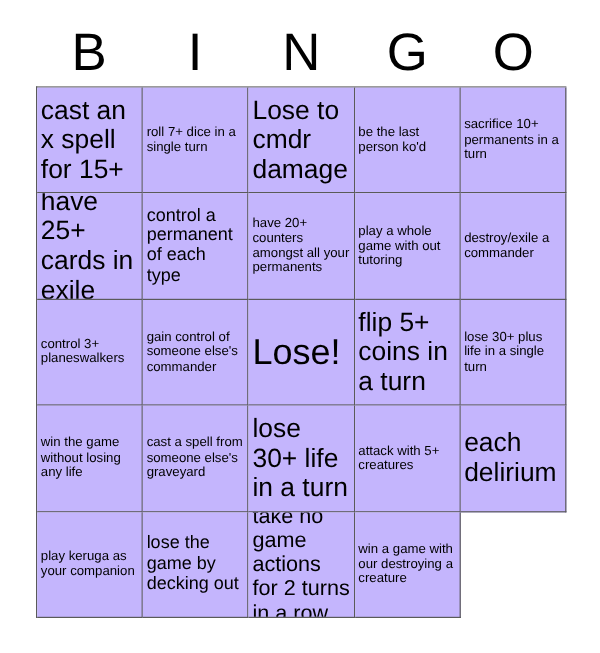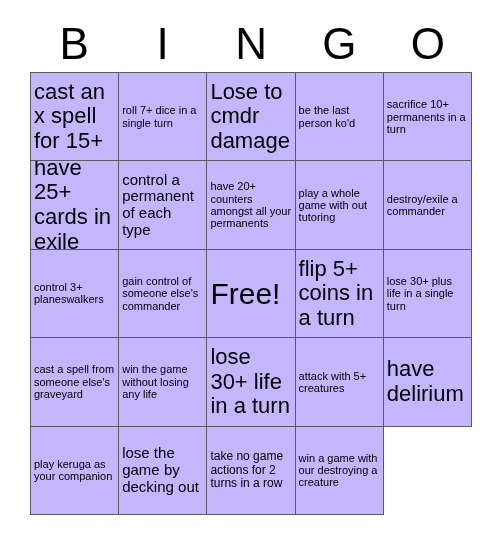--- a/index.html
+++ b/index.html
@@ -77,21 +77,21 @@
     line-height: 1.12;
     word-wrap: break-word;
   }
 
   
   .fs-xxl .cell-text { font-size: 30px; }
   .fs-xl  .cell-text { font-size: 22px; }
   .fs-l   .cell-text { font-size: 15px; }
   .fs-m   .cell-text { font-size: 11px; }
   .fs-s   .cell-text { font-size: 11px; }
-  .fs-xs  .cell-text { font-size: 12px; }
+  .fs-xs  .cell-text { font-size: 18px; }
 </style>
 </head>
 <body>
 
 <div id="bingo-card">
 
   <div id="header-row">
     <div class="header-cell">B</div>
     <div class="header-cell">I</div>
     <div class="header-cell">N</div>
@@ -130,42 +130,42 @@
       <div class="cell fs-m">
         <span class="cell-text">destroy/exile a commander</span>
       </div>
       <div class="cell fs-s">
         <span class="cell-text">control 3+ planeswalkers</span>
       </div>
       <div class="cell fs-m">
         <span class="cell-text">gain control of someone else's commander</span>
       </div>
       <div class="cell fs-xxl">
-        <span class="cell-text">Free!</span>
+        <span class="cell-text">Lose!</span>
       </div>
       <div class="cell fs-xl">
         <span class="cell-text">flip 5+ coins in a turn</span>
       </div>
       <div class="cell fs-s">
         <span class="cell-text">lose 30+ plus life in a single turn</span>
       </div>
       <div class="cell fs-s">
-        <span class="cell-text">cast a spell from someone else's graveyard</span>
+        <span class="cell-text">win the game without losing any life</span>
       </div>
       <div class="cell fs-s">
-        <span class="cell-text">win the game without losing any life</span>
+        <span class="cell-text">cast a spell from someone else's graveyard</span>
       </div>
       <div class="cell fs-xl">
         <span class="cell-text">lose 30+ life in a turn</span>
       </div>
       <div class="cell fs-m">
         <span class="cell-text">attack with 5+ creatures</span>
       </div>
       <div class="cell fs-xl">
-        <span class="cell-text">have delirium</span>
+        <span class="cell-text">each delirium</span>
       </div>
       <div class="cell fs-m">
         <span class="cell-text">play keruga as your companion</span>
       </div>
       <div class="cell fs-l">
         <span class="cell-text">lose the game by decking out</span>
       </div>
       <div class="cell fs-xs">
         <span class="cell-text">take no game actions for 2 turns in a row</span>
       </div>

